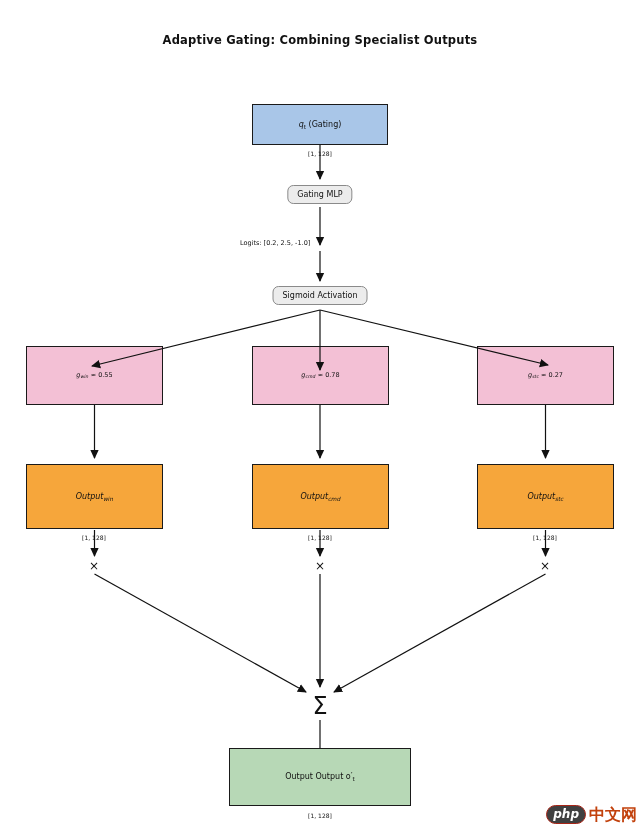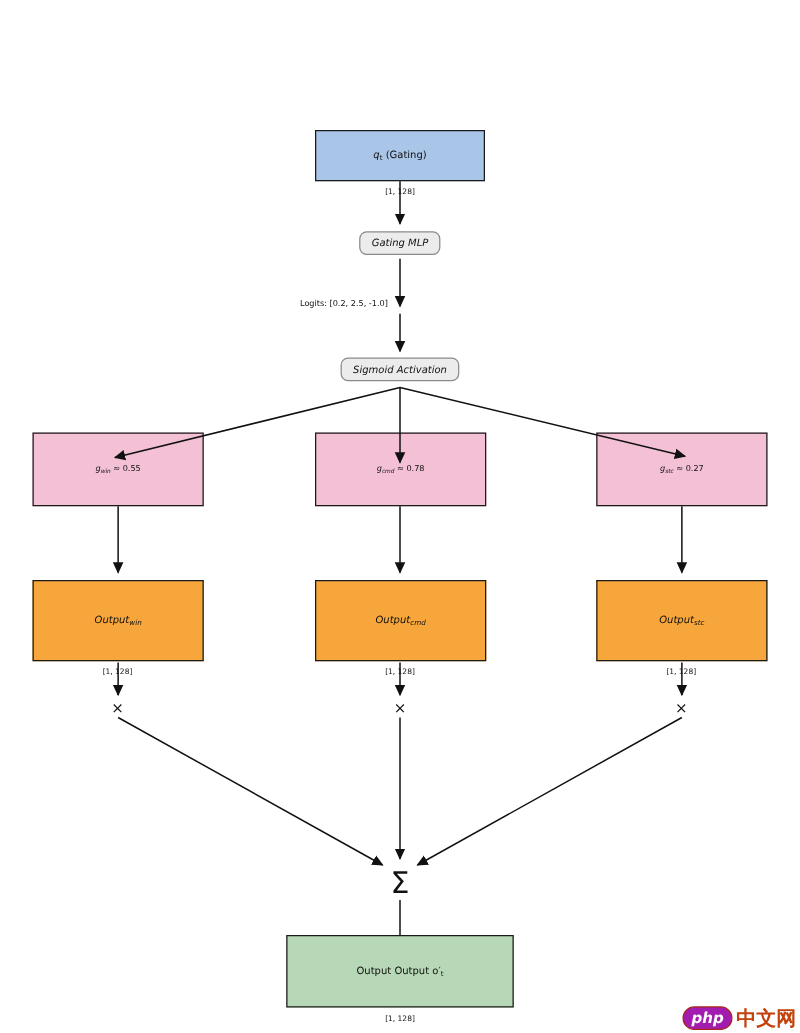--- a/index.html
+++ b/index.html
@@ -15,22 +15,22 @@
           justify-content: center; font-size: 8px; text-align: center; }
   .query-box  { left: 252px; top: 104px; width: 136px; height: 41px; background: #a9c6e8; }
   .gate-box   { top: 346px; height: 59px; width: 137px; background: #f3c0d5; }
   .out-box    { top: 464px; height: 65px; width: 137px; background: #f6a63b; font-style: italic; }
   .final-box  { left: 229px; top: 748px; width: 182px; height: 58px; background: #b7d8b6; }
   .bx-0 { left: 26px; }  .bx-1 { left: 252px; }  .bx-2 { left: 477px; }
 
   .process { background: #ececec; border: 1px solid #8a8a8a; border-radius: 6px;
              padding: 4px 9px; font-size: 8px; white-space: nowrap;
              transform: translateX(-50%); left: 320px; }
-  .p-gating  { top: 185px; font-style: italic; }
-  .p-sigmoid { top: 286px; font-style: italic; }
+  .p-gating  { top: 185px; }
+  .p-sigmoid { top: 286px; }
 
   .tiny { font-size: 6px; width: 90px; text-align: center; transform: translateX(-50%); }
   .logits { left: 320px; top: 239px; width: 160px; 
             font-size: 6.5px; transform: translateX(-50%); }
   .shape-q { left: 320px; top: 150px; }
   .shape-b { top: 534px; }
   .shape-f { left: 320px; top: 812px; }
   .sx-0 { left: 94px; } .sx-1 { left: 320px; } .sx-2 { left: 545px; }
 
   .gate-label { font-size: 6.5px; }
@@ -39,30 +39,31 @@
 
   .times { font-size: 12px; transform: translate(-50%,-50%); top: 566px; }
   .sum   { left: 320px; top: 706px; font-size: 24px; transform: translate(-50%,-50%);
            font-family: "DejaVu Sans", sans-serif; }
 
   svg.arrows { position: absolute; left: 0; top: 0; width: 640px; height: 826px;
                pointer-events: none; z-index: 5; }
 
   .watermark { right: 3px; bottom: 2px; display: flex; align-items: center; gap: 3px;
                z-index: 6; }
-  .wm-logo { background: #a21caf; color: #fff; font-weight: bold; font-style: italic;
+  .wm-logo { background: #404040; color: #fff; font-weight: bold; font-style: italic;
              font-size: 12px; border-radius: 10px; padding: 2px 6px 3px 6px;
              line-height: 1; border: 1px solid #a82517; }
   .wm-text { color: #c2410c; font-weight: bold; font-size: 16px; line-height: 1; }
 </style>
 </head>
 <body>
 
 <div class="canvas">
 
+  <div class="abs title">Adaptive Gating: Combining Specialist Outputs</div>
 
   <div class="abs node query-box">
     <span><i>q</i><sub>t</sub><span> (Gating)</span></span>
   </div>
   <div class="abs tiny shape-q">[1, 128]</div>
 
   <div class="abs process p-gating">
     <span>Gating MLP</span>
   </div>
 

